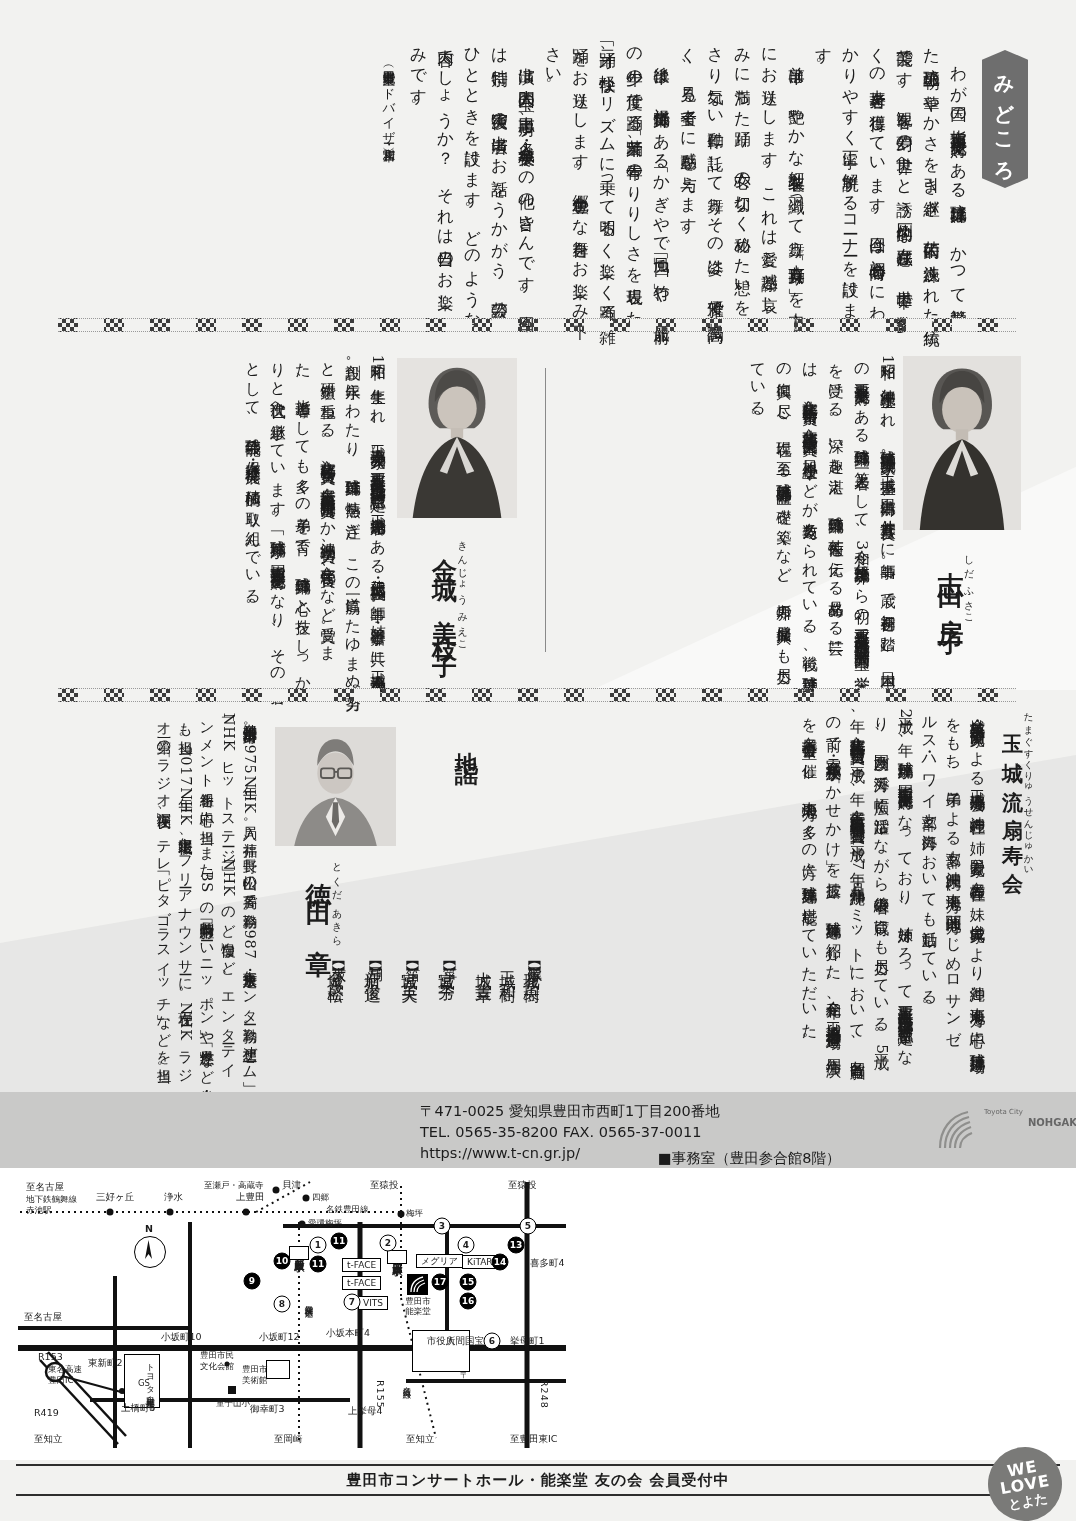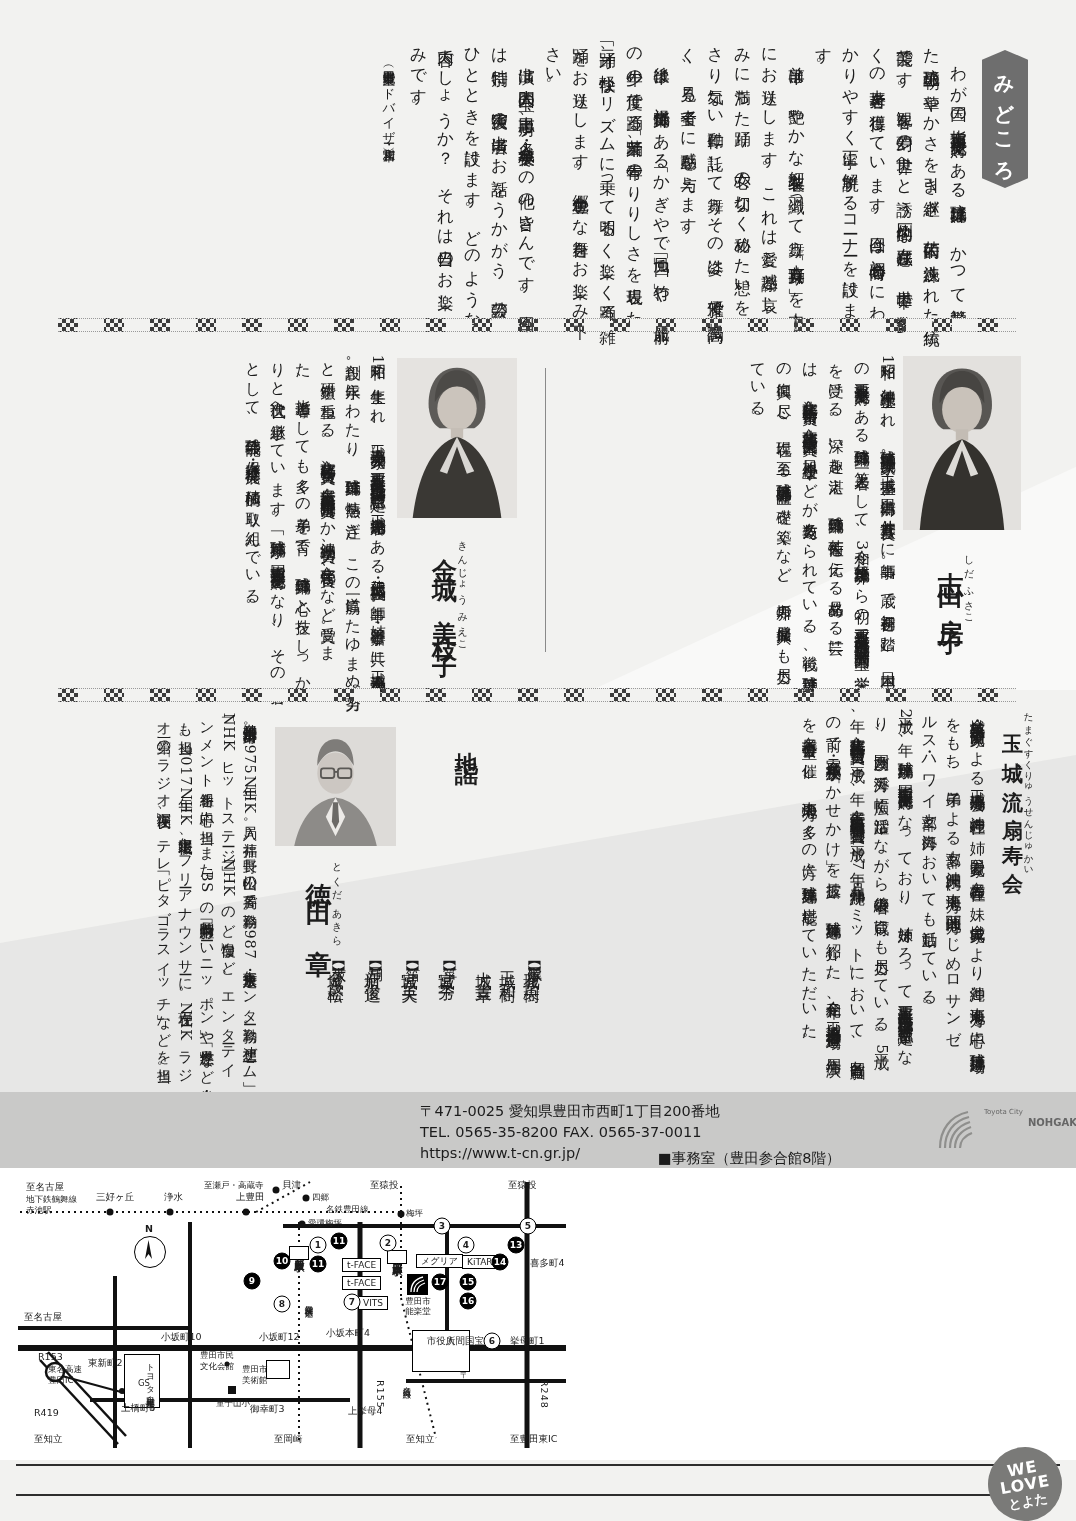--- a/index.html
+++ b/index.html
@@ -389,19 +389,20 @@
           <span class="mk filled" style="left: 422px; top: 102px; position: absolute;">17</span>
           <span class="mk filled" style="left: 450px; top: 102px; position: absolute;">15</span>
           <span class="mk filled" style="left: 450px; top: 121px; position: absolute;">16</span>
           <span class="mk" style="left: 474px; top: 161px; position: absolute;">6</span>
         </div>
     </div>
 
   </div>
 
   <div class="foot-line fl1"></div>
+  <div class="foot-text">豊田市コンサートホール・能楽堂 友の会 会員受付中</div>
   <div class="foot-line fl2"></div>
   <div class="foot-logo">
     <span class="l1">WE</span>
     <span class="l2">LOVE</span>
     <span class="l3">とよた</span>
   </div>
 </div>
 
 </body></html>

